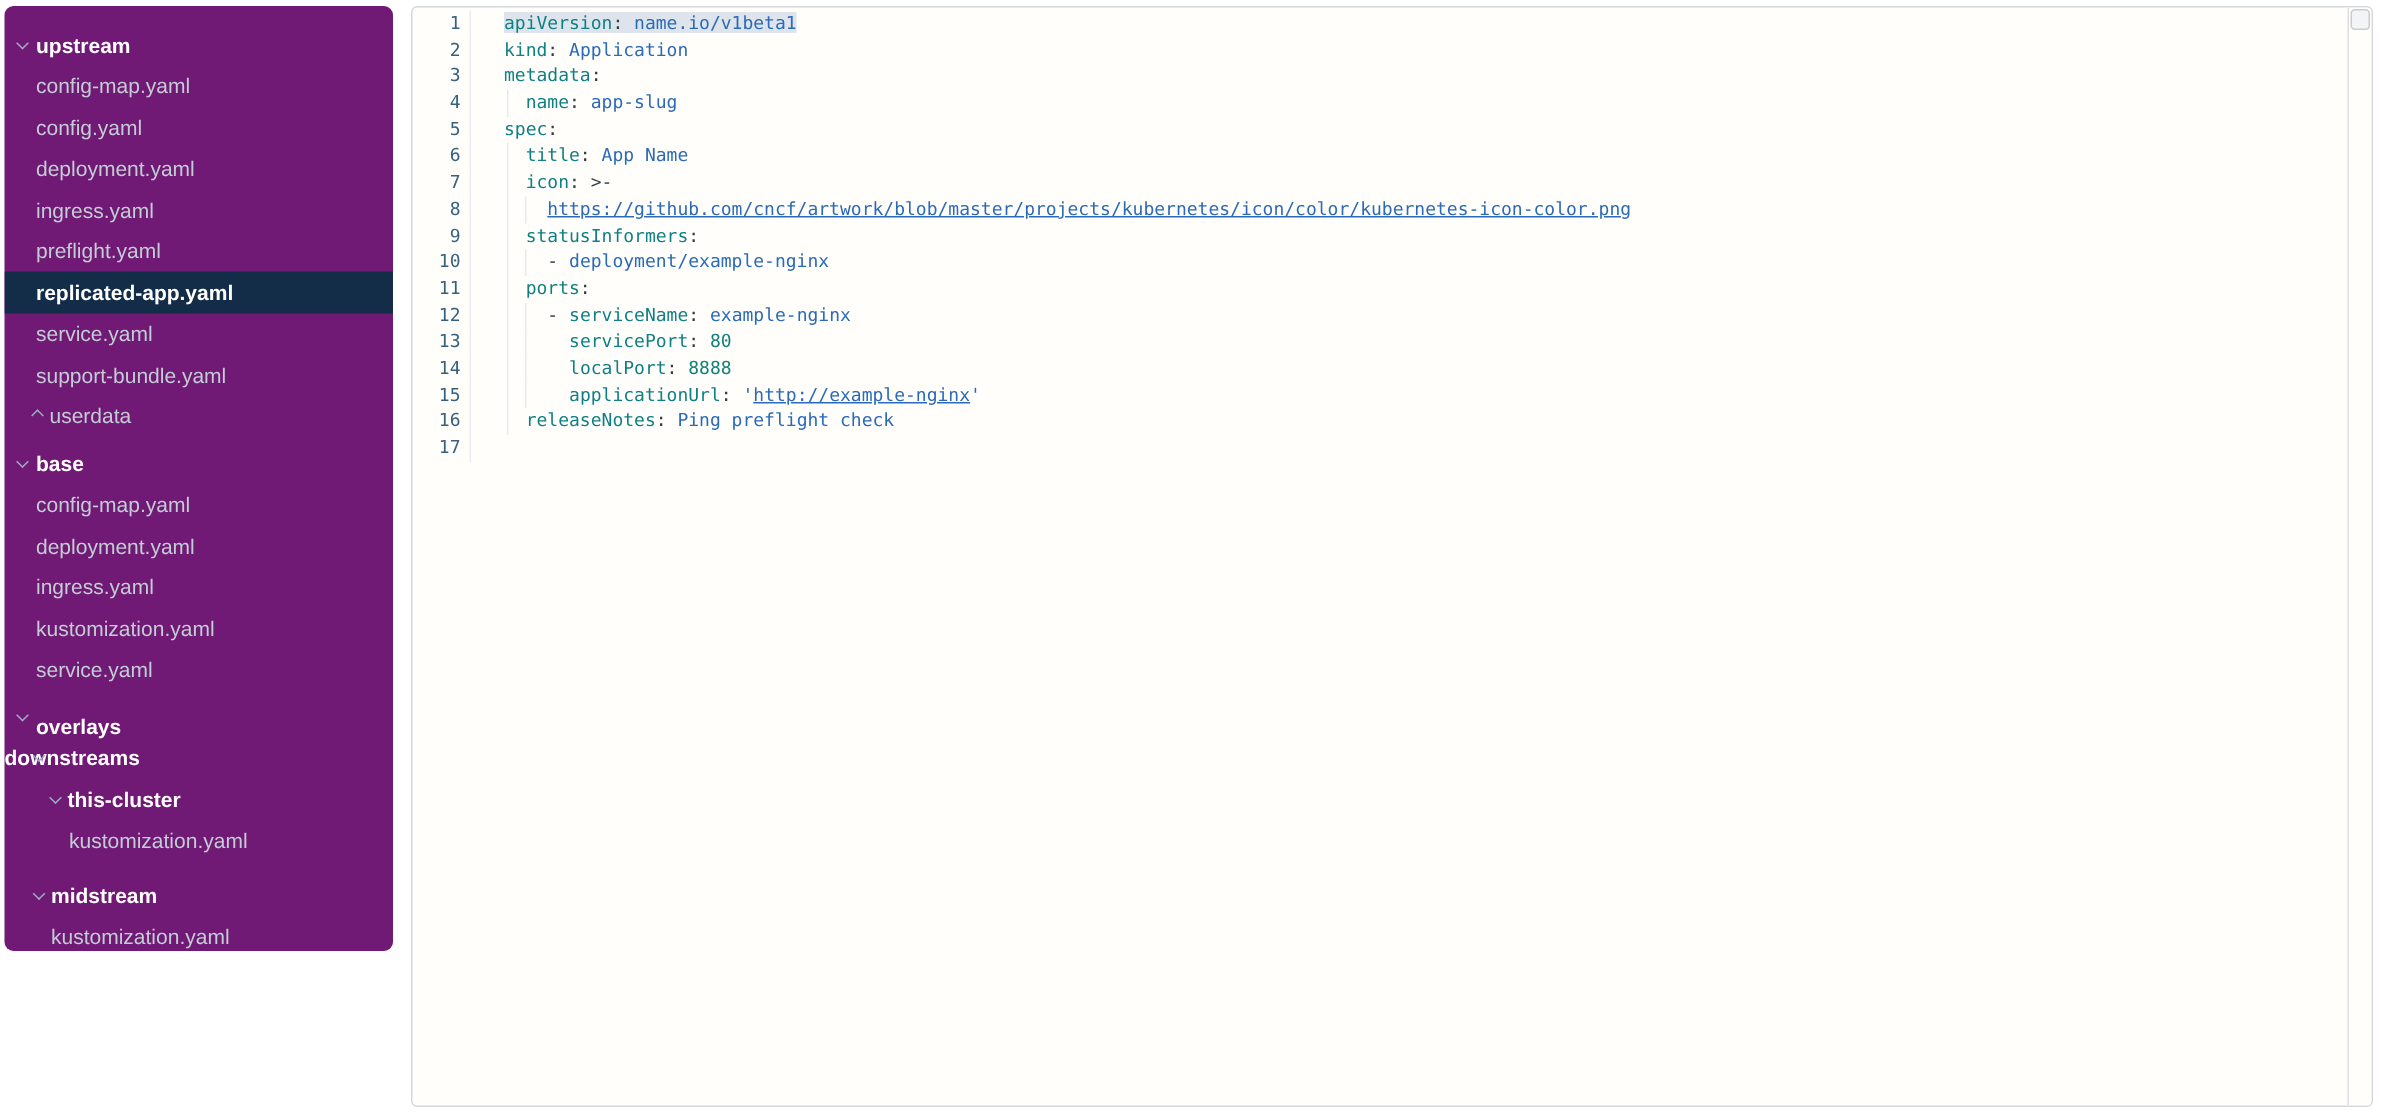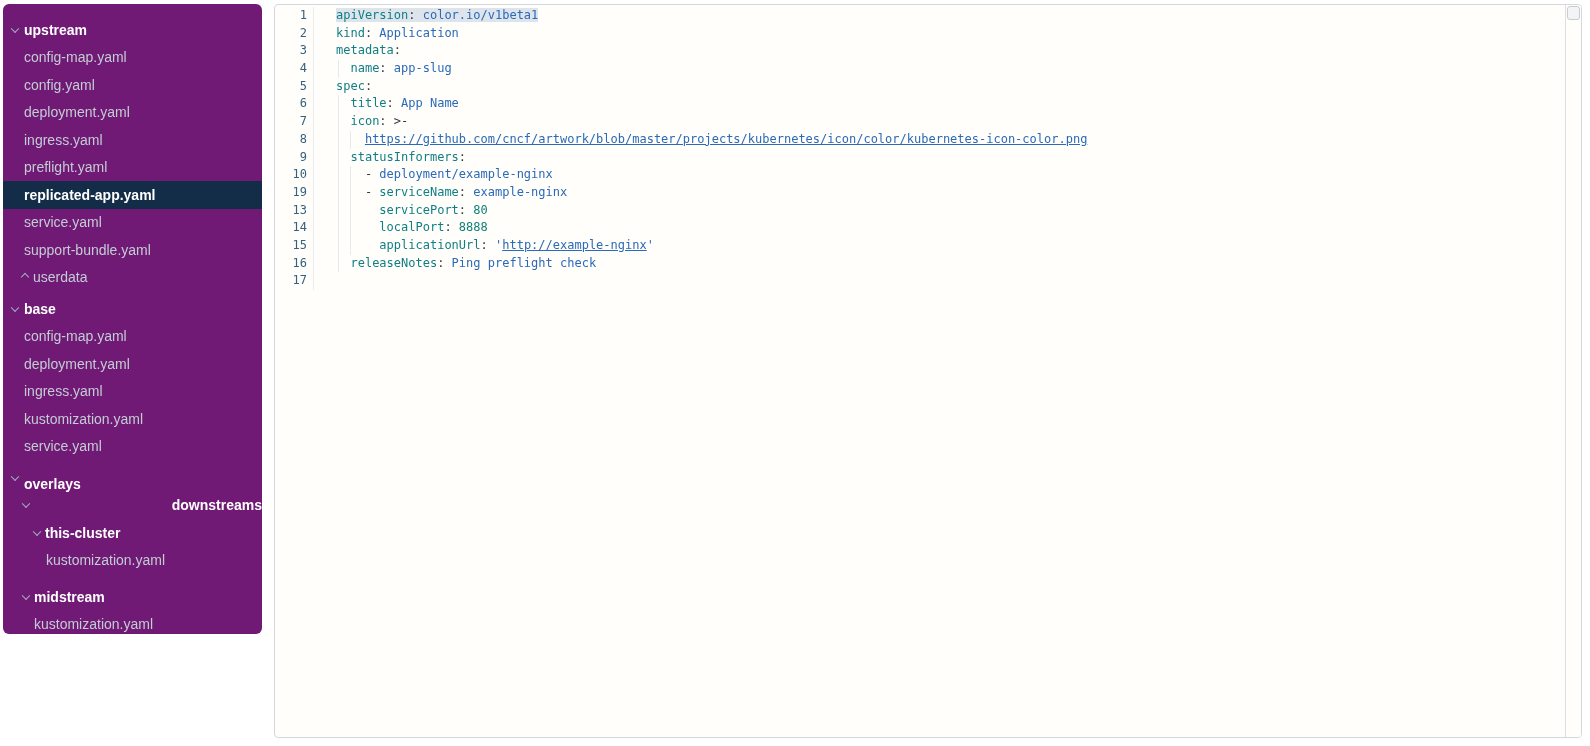--- a/index.html
+++ b/index.html
@@ -117,21 +117,21 @@
     <div class="row file" style="padding-left: 21px;">
       <span>kustomization.yaml</span>
     </div>
     <div class="row file" style="padding-left: 21px;">
       <span>service.yaml</span>
     </div>
     <div class="row section gap-sm" style="padding-left: 21px; align-items: flex-end;">
       <span class="chev down" style="left: 9px;"></span>
       <span>overlays</span>
     </div>
-    <div class="row section" style="padding-left: 31px; justify-content: flex-end;">
+    <div class="row section" style="">
       <span class="chev down" style="left: 20px;"></span>
       <span>downstreams</span>
     </div>
     <div class="row section" style="padding-left: 42px;">
       <span class="chev down" style="left: 31px;"></span>
       <span>this-cluster</span>
     </div>
     <div class="row file" style="padding-left: 43px;">
       <span>kustomization.yaml</span>
     </div>
@@ -139,31 +139,32 @@
       <span class="chev down" style="left: 20px;"></span>
       <span>midstream</span>
     </div>
     <div class="row file" style="padding-left: 31px;">
       <span>kustomization.yaml</span>
     </div>
   </aside>
 
 <main class="panel">
   <div class="editor" id="code-lines">
-      <div class="line"><span class="ln">1</span><span class="code"><span class="hl"><span class="tok-key">apiVersion</span><span class="tok-punct">:</span><span class="tok-val"> color.io/v1beta1</span></span></span></div>
+      <div class="line"><span class="ln">1</span><span class="code"><span class="hl"><span class="tok-key">apiVersion</span><span class="tok-punct">:</span><span class="tok-val"> name.io/v1beta1</span></span></span></div>
       <div class="line"><span class="ln">2</span><span class="code"><span class="tok-key">kind</span><span class="tok-punct">:</span><span class="tok-val"> Application</span></span></div>
       <div class="line"><span class="ln">3</span><span class="code"><span class="tok-key">metadata</span><span class="tok-punct">:</span></span></div>
       <div class="line"><span class="ln">4</span><span class="code"><i class="guide" style="left: 24px;"></i><span class="tok-plain">  </span><span class="tok-key">name</span><span class="tok-punct">:</span><span class="tok-val"> app-slug</span></span></div>
       <div class="line"><span class="ln">5</span><span class="code"><span class="tok-key">spec</span><span class="tok-punct">:</span></span></div>
       <div class="line"><span class="ln">6</span><span class="code"><i class="guide" style="left: 24px;"></i><span class="tok-plain">  </span><span class="tok-key">title</span><span class="tok-punct">:</span><span class="tok-val"> App Name</span></span></div>
       <div class="line"><span class="ln">7</span><span class="code"><i class="guide" style="left: 24px;"></i><span class="tok-plain">  </span><span class="tok-key">icon</span><span class="tok-punct">:</span><span class="tok-punct"> &gt;-</span></span></div>
       <div class="line"><span class="ln">8</span><span class="code"><i class="guide" style="left: 24px;"></i><i class="guide" style="left: 36px;"></i><span class="tok-plain">    </span><span class="tok-link">https://github.com/cncf/artwork/blob/master/projects/kubernetes/icon/color/kubernetes-icon-color.png</span></span></div>
       <div class="line"><span class="ln">9</span><span class="code"><i class="guide" style="left: 24px;"></i><span class="tok-plain">  </span><span class="tok-key">statusInformers</span><span class="tok-punct">:</span></span></div>
       <div class="line"><span class="ln">10</span><span class="code"><i class="guide" style="left: 24px;"></i><i class="guide" style="left: 36px;"></i><span class="tok-plain">    </span><span class="tok-punct">- </span><span class="tok-val">deployment/example-nginx</span></span></div>
-      <div class="line"><span class="ln">19</span><span class="code"><i class="guide" style="left: 24px;"></i><i class="guide" style="left: 36px;"></i><span class="tok-plain">    </span><span class="tok-punct">- </span><span class="tok-key">serviceName</span><span class="tok-punct">:</span><span class="tok-val"> example-nginx</span></span></div>
+      <div class="line"><span class="ln">11</span><span class="code"><i class="guide" style="left: 24px;"></i><span class="tok-plain">  </span><span class="tok-key">ports</span><span class="tok-punct">:</span></span></div>
+      <div class="line"><span class="ln">12</span><span class="code"><i class="guide" style="left: 24px;"></i><i class="guide" style="left: 36px;"></i><span class="tok-plain">    </span><span class="tok-punct">- </span><span class="tok-key">serviceName</span><span class="tok-punct">:</span><span class="tok-val"> example-nginx</span></span></div>
       <div class="line"><span class="ln">13</span><span class="code"><i class="guide" style="left: 24px;"></i><i class="guide" style="left: 36px;"></i><span class="tok-plain">      </span><span class="tok-key">servicePort</span><span class="tok-punct">:</span><span class="tok-num"> 80</span></span></div>
       <div class="line"><span class="ln">14</span><span class="code"><i class="guide" style="left: 24px;"></i><i class="guide" style="left: 36px;"></i><span class="tok-plain">      </span><span class="tok-key">localPort</span><span class="tok-punct">:</span><span class="tok-num"> 8888</span></span></div>
       <div class="line"><span class="ln">15</span><span class="code"><i class="guide" style="left: 24px;"></i><i class="guide" style="left: 36px;"></i><span class="tok-plain">      </span><span class="tok-key">applicationUrl</span><span class="tok-punct">:</span><span class="tok-val"> '</span><span class="tok-link">http://example-nginx</span><span class="tok-val">'</span></span></div>
       <div class="line"><span class="ln">16</span><span class="code"><i class="guide" style="left: 24px;"></i><span class="tok-plain">  </span><span class="tok-key">releaseNotes</span><span class="tok-punct">:</span><span class="tok-val"> Ping preflight check</span></span></div>
       <div class="line"><span class="ln">17</span><span class="code"></span></div>
     </div>
   <div class="scroll-track">
     <div class="scroll-thumb"></div>
   </div>
 </main>

